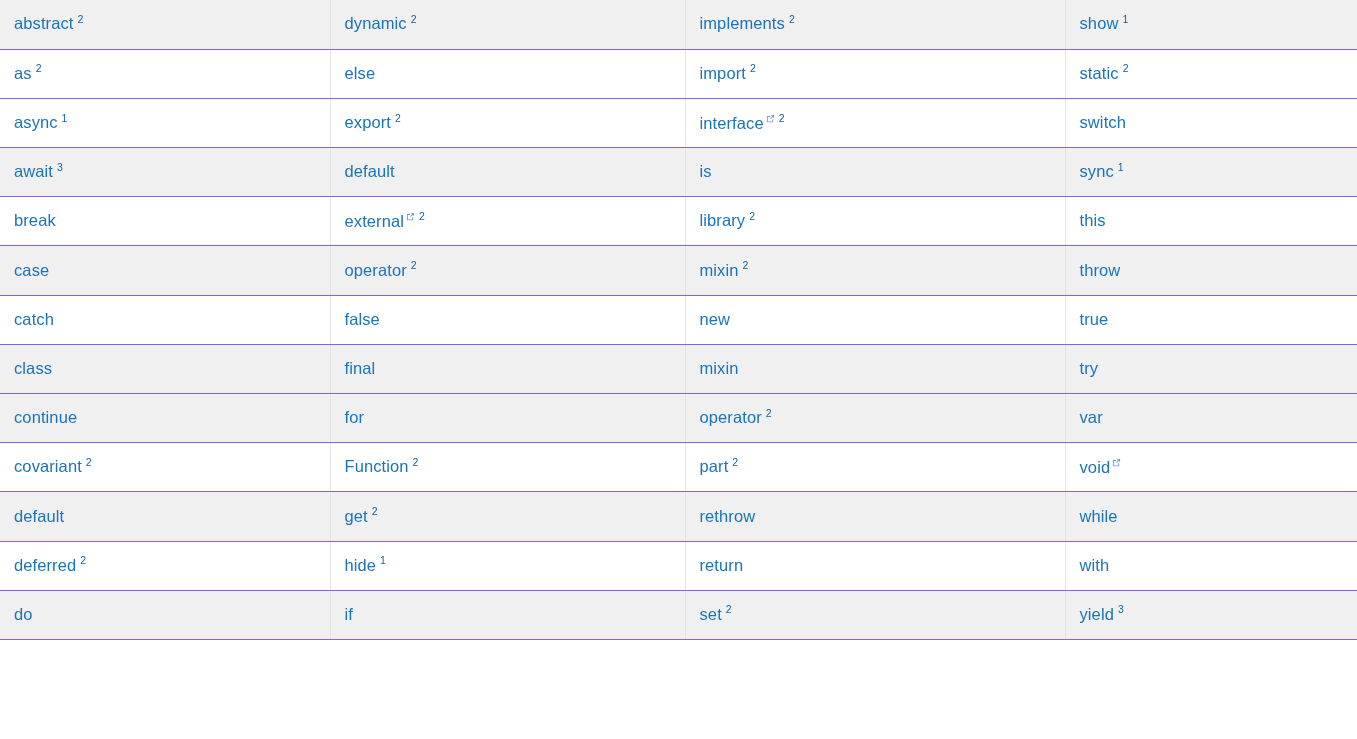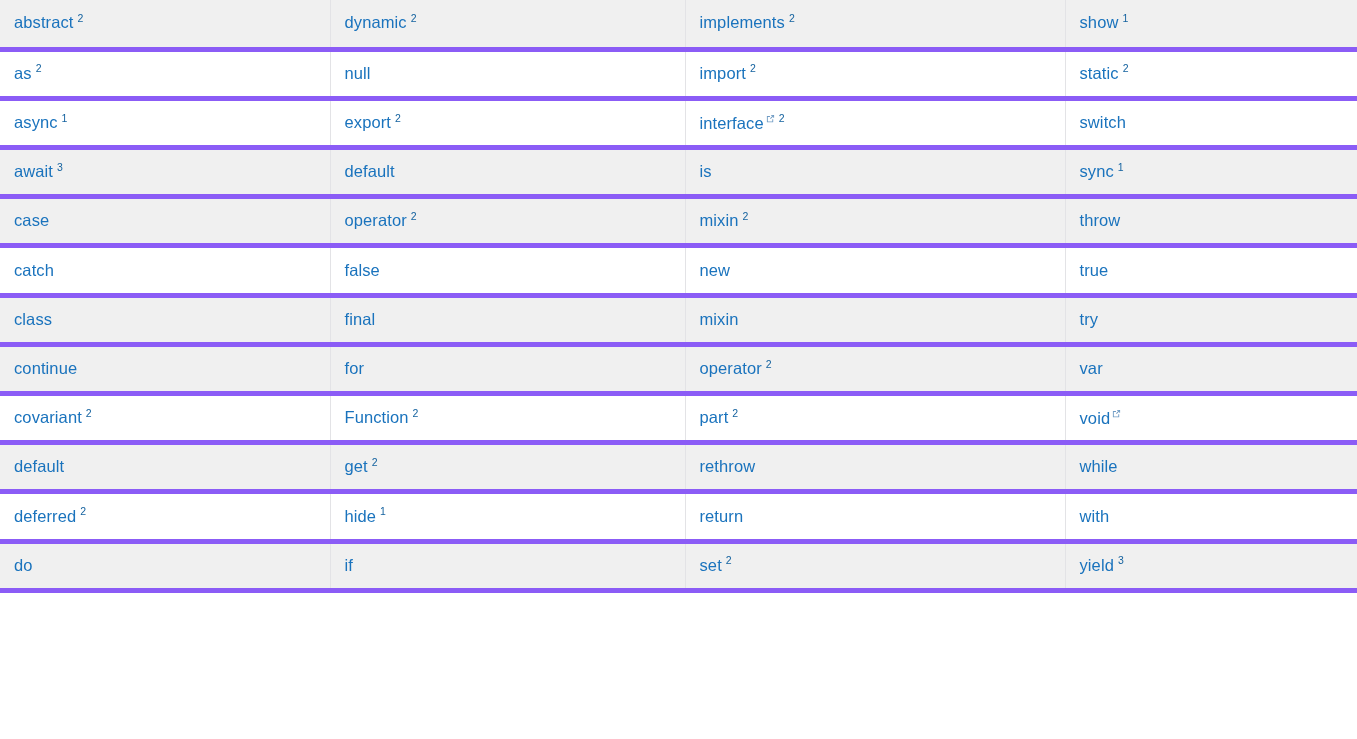--- a/index.html
+++ b/index.html
@@ -34,21 +34,21 @@
     background: #f0f0f0;
   }
   .keywords-table tr.even td {
     background: #ffffff;
   }
 
   .keywords-table td {
     padding: 0 0 0 14px;
     vertical-align: middle;
     border-right: 1px solid #e3e3e6;
-    border-bottom: 5px solid #8b5cf6;
+    border-bottom: 1px solid #8b5cf6;
     font-size: 16.5px;
     line-height: 1.2;
     white-space: nowrap;
     overflow: hidden;
   }
   .keywords-table td:last-child {
     border-right: none;
     margin-top: 9px;
   }
 
@@ -99,38 +99,47 @@
   </colgroup>
   <tbody>
       <tr class="odd">
         <td><span class="cell-inner"><a class="kw-link" href="#">abstract</a><sup class="footnote">2</sup></span></td>
         <td><span class="cell-inner"><a class="kw-link" href="#">dynamic</a><sup class="footnote">2</sup></span></td>
         <td><span class="cell-inner"><a class="kw-link" href="#">implements</a><sup class="footnote">2</sup></span></td>
         <td><span class="cell-inner"><a class="kw-link" href="#">show</a><sup class="footnote">1</sup></span></td>
       </tr>
       <tr class="even">
         <td><span class="cell-inner"><a class="kw-link" href="#">as</a><sup class="footnote">2</sup></span></td>
-        <td><span class="cell-inner"><a class="kw-link" href="#">null</a></span></td>
+        <td><span class="cell-inner"><a class="kw-link" href="#">else</a></span></td>
         <td><span class="cell-inner"><a class="kw-link" href="#">import</a><sup class="footnote">2</sup></span></td>
         <td><span class="cell-inner"><a class="kw-link" href="#">static</a><sup class="footnote">2</sup></span></td>
       </tr>
       <tr class="even">
         <td><span class="cell-inner"><a class="kw-link" href="#">async</a><sup class="footnote">1</sup></span></td>
         <td><span class="cell-inner"><a class="kw-link" href="#">export</a><sup class="footnote">2</sup></span></td>
         <td><span class="cell-inner"><a class="kw-link" href="#">interface</a><span class="ext-icon"><svg viewBox="0 0 10 10" xmlns="http://www.w3.org/2000/svg">
                 <path d="M1 2.2h3.4v1H2v5h5V5.8h1V9a.3.3 0 0 1-.3.3H1.3A.3.3 0 0 1 1 9V2.5z" fill="#6f9bc4"></path>
                 <path d="M9 1v3.3H8V2.7L5.2 5.5l-.7-.7L7.3 2H5.6V1z" fill="#6f9bc4"></path>
               </svg></span><sup class="footnote">2</sup></span></td>
         <td><span class="cell-inner"><a class="kw-link" href="#">switch</a></span></td>
       </tr>
       <tr class="odd">
         <td><span class="cell-inner"><a class="kw-link" href="#">await</a><sup class="footnote">3</sup></span></td>
         <td><span class="cell-inner"><a class="kw-link" href="#">default</a></span></td>
         <td><span class="cell-inner"><a class="kw-link" href="#">is</a></span></td>
         <td><span class="cell-inner"><a class="kw-link" href="#">sync</a><sup class="footnote">1</sup></span></td>
+      </tr>
+      <tr class="even">
+        <td><span class="cell-inner"><a class="kw-link" href="#">break</a></span></td>
+        <td><span class="cell-inner"><a class="kw-link" href="#">external</a><span class="ext-icon"><svg viewBox="0 0 10 10" xmlns="http://www.w3.org/2000/svg">
+                <path d="M1 2.2h3.4v1H2v5h5V5.8h1V9a.3.3 0 0 1-.3.3H1.3A.3.3 0 0 1 1 9V2.5z" fill="#6f9bc4"></path>
+                <path d="M9 1v3.3H8V2.7L5.2 5.5l-.7-.7L7.3 2H5.6V1z" fill="#6f9bc4"></path>
+              </svg></span><sup class="footnote">2</sup></span></td>
+        <td><span class="cell-inner"><a class="kw-link" href="#">library</a><sup class="footnote">2</sup></span></td>
+        <td><span class="cell-inner"><a class="kw-link" href="#">this</a></span></td>
       </tr>
       <tr class="odd">
         <td><span class="cell-inner"><a class="kw-link" href="#">case</a></span></td>
         <td><span class="cell-inner"><a class="kw-link" href="#">operator</a><sup class="footnote">2</sup></span></td>
         <td><span class="cell-inner"><a class="kw-link" href="#">mixin</a><sup class="footnote">2</sup></span></td>
         <td><span class="cell-inner"><a class="kw-link" href="#">throw</a></span></td>
       </tr>
       <tr class="even">
         <td><span class="cell-inner"><a class="kw-link" href="#">catch</a></span></td>
         <td><span class="cell-inner"><a class="kw-link" href="#">false</a></span></td>

